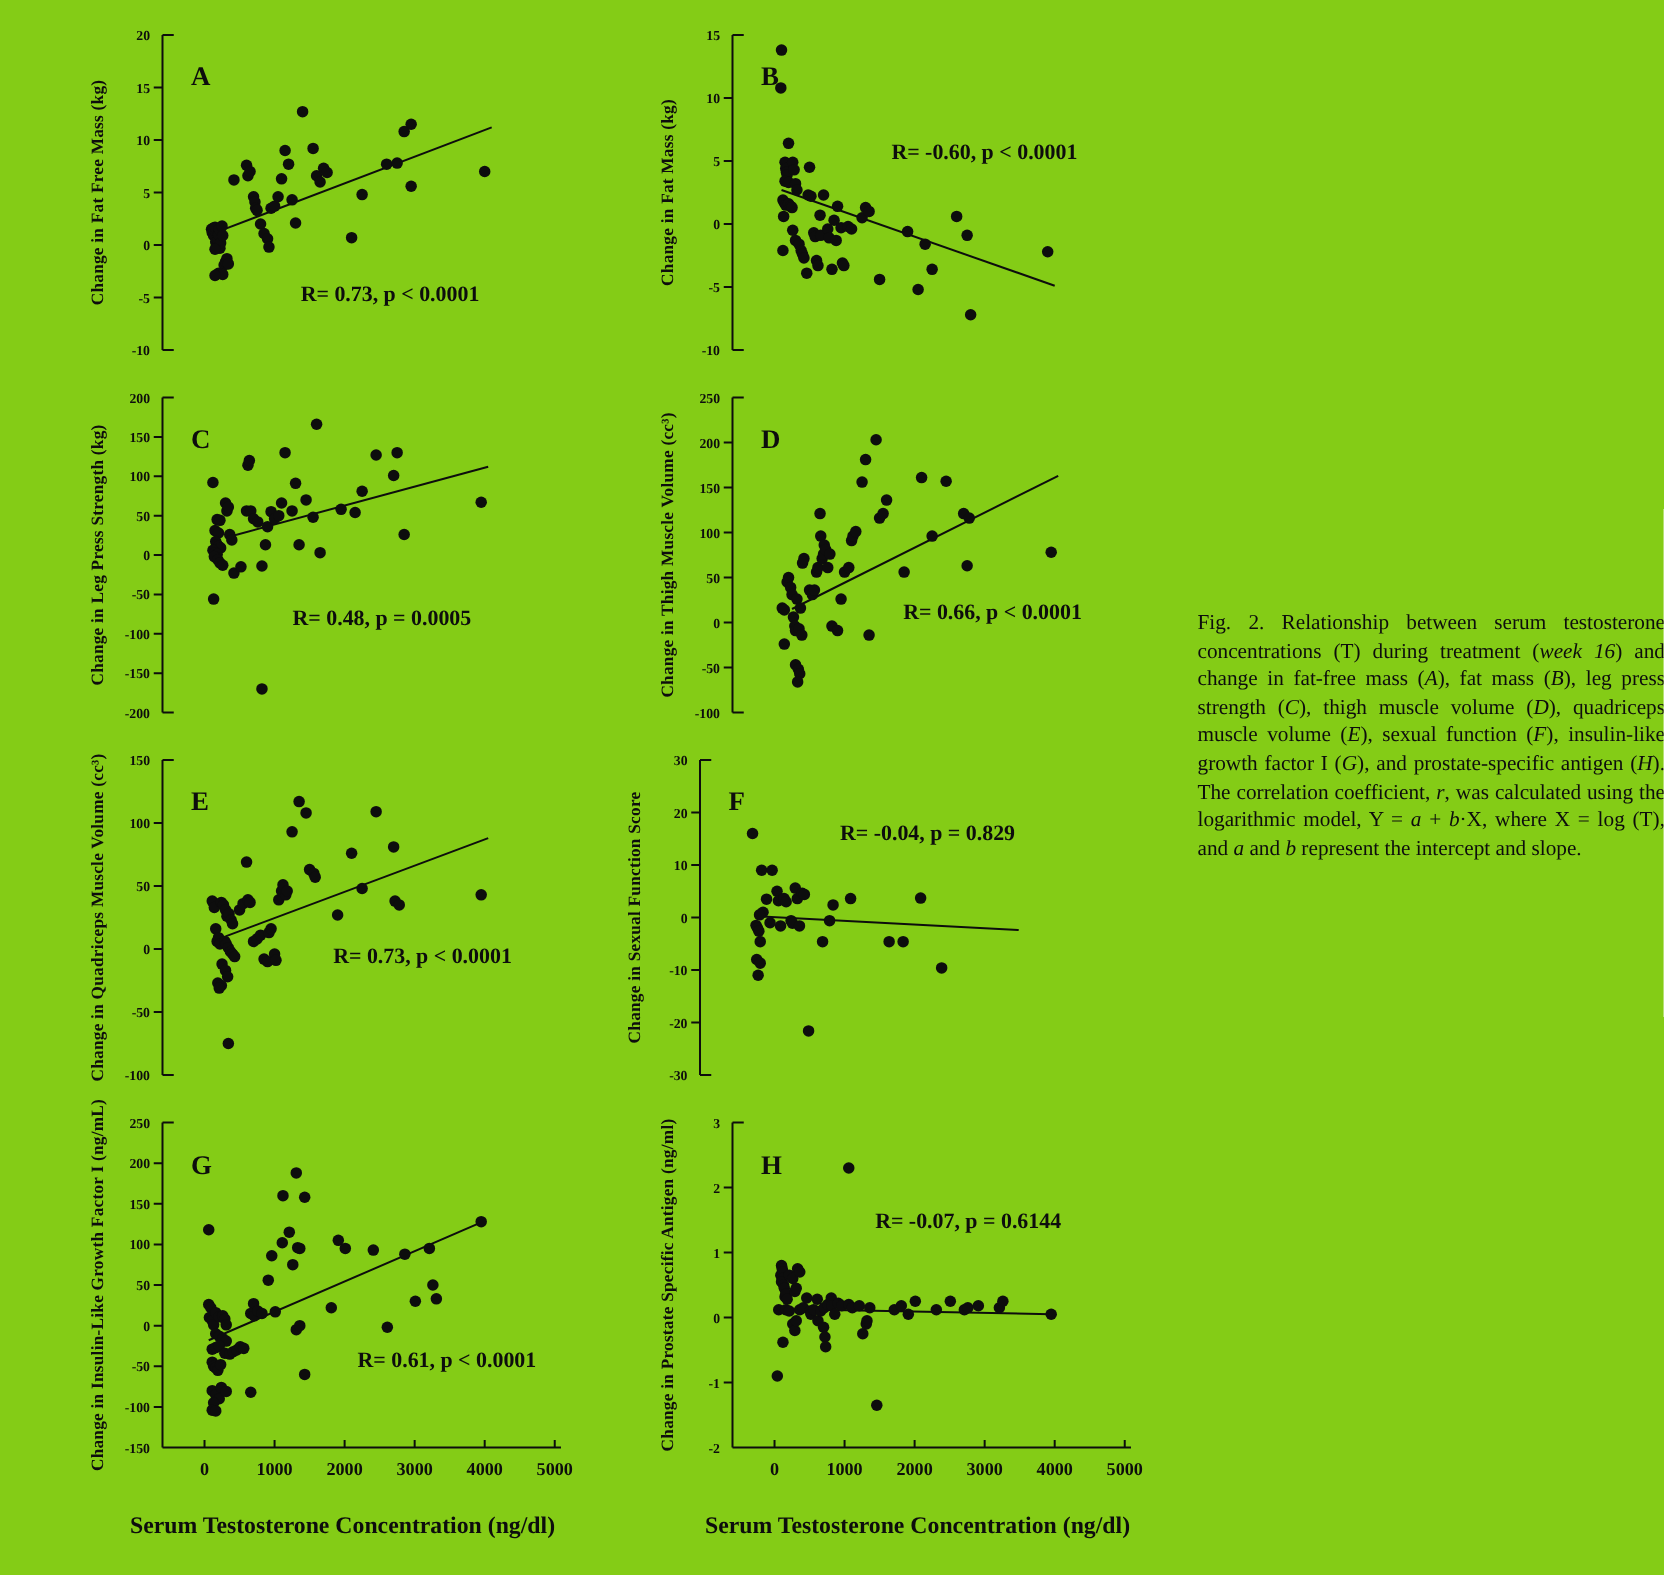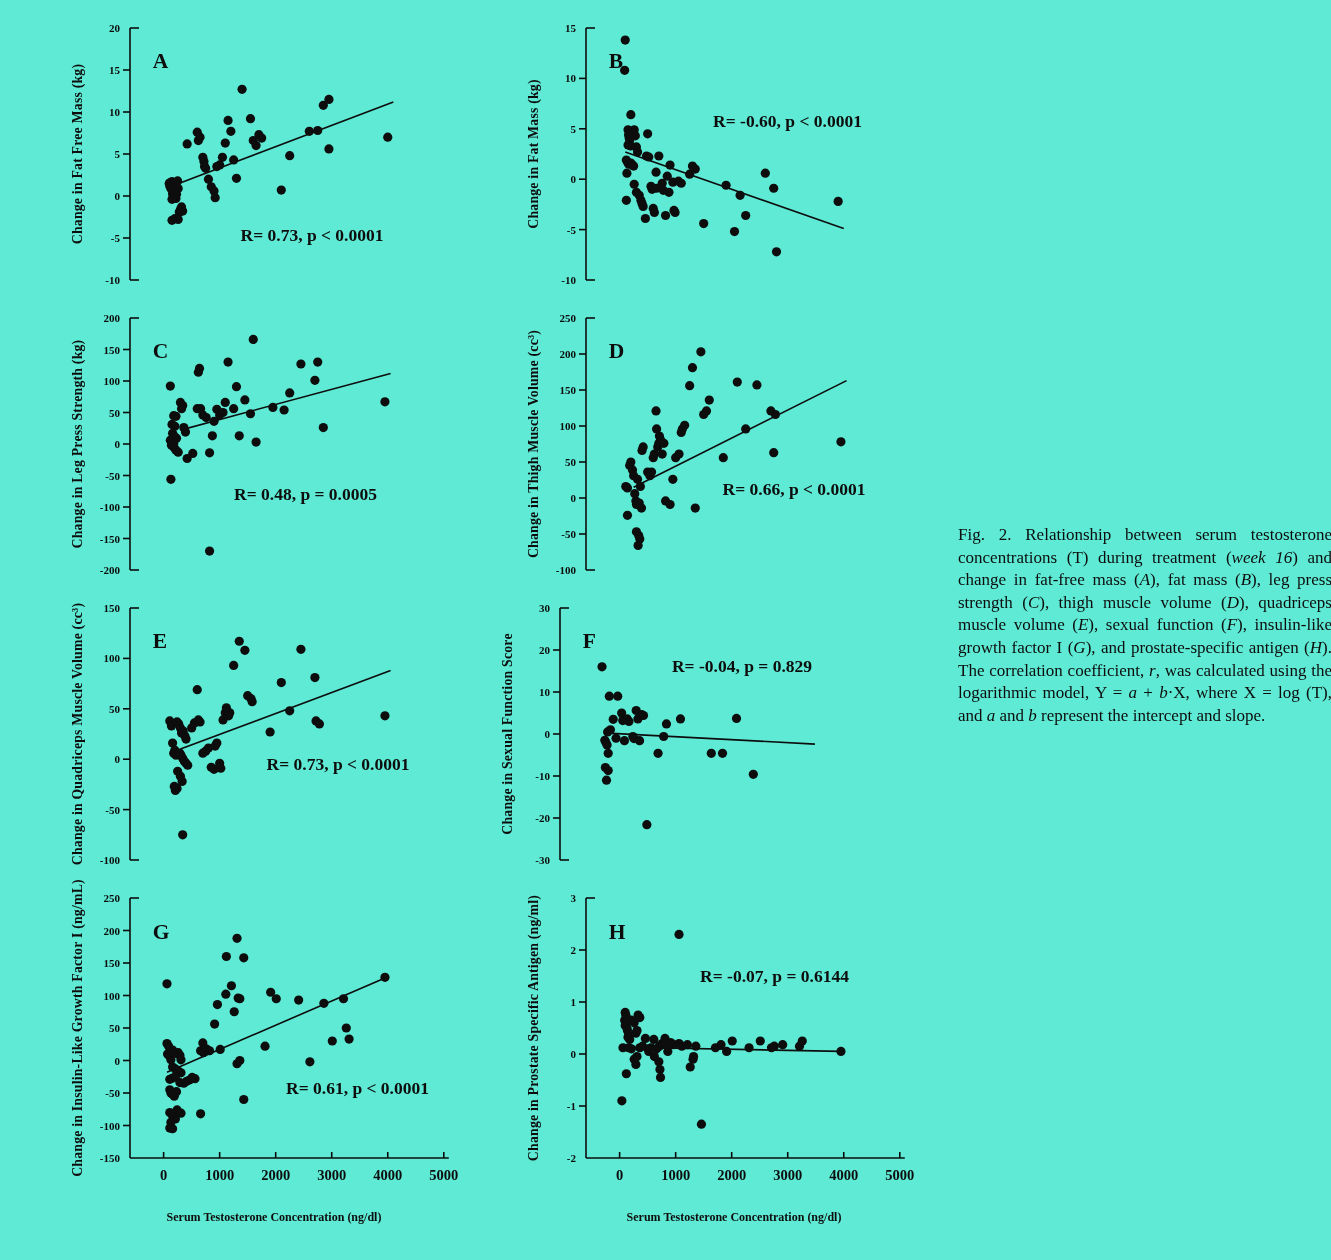--- a/index.html
+++ b/index.html
@@ -1,34 +1,34 @@
 <!DOCTYPE html>
 <html><head>
 <meta charset="utf-8">
 <style>
   html,body{margin:0;padding:0;background:#ffffff;}
-  .page{position:relative;width:1331px;height:1260px;background:#5eead4;overflow:hidden;
+  .page{position:relative;width:1331px;height:1260px;background:#84cc16;overflow:hidden;
         font-family:"Liberation Serif",serif;color:#0d0d0d;}
   figure.plot{position:absolute;margin:0;padding:0;}
   .p0{left:66px;top:8px;}   .p1{left:522px;top:8px;}
   .p2{left:66px;top:298px;} .p3{left:522px;top:298px;}
   .p4{left:66px;top:588px;} .p5{left:496px;top:588px;}
   .p6{left:66px;top:878px;} .p7{left:522px;top:878px;}
   svg text{font-family:"Liberation Serif",serif;font-weight:bold;fill:#0d0d0d;}
   svg .ytick{font-size:11px;}
   svg .xtick{font-size:14.5px;}
   svg .ylabel{font-size:13.8px;letter-spacing:0.2px;}
   svg .letter{font-size:21.5px;}
   svg .anno{font-size:17.5px;}
   .x-title{position:absolute;top:1210px;width:420px;text-align:center;
-           font-weight:bold;font-size:12px;white-space:nowrap;}
+           font-weight:bold;font-size:19px;white-space:nowrap;}
   .xt-left{left:64px;}
   .xt-right{left:524px;}
   .caption{position:absolute;left:958px;top:487px;width:374px;
-           font-size:17px;line-height:1.33;text-align:justify;margin-top:37px;}
+           font-size:17px;line-height:1.33;text-align:justify;}
   .caption i{font-style:italic;}
 </style>
 </head>
 <body>
 
 <div class="page">
   <figure class="plot p0"><svg width="420" height="290" viewBox="0 0 420 290">
         <g stroke="#0d0d0d" stroke-width="1.6">
           <line x1="64" y1="20" x2="64" y2="272"></line>
           <line x1="64" y1="20" x2="73" y2="20"></line>

